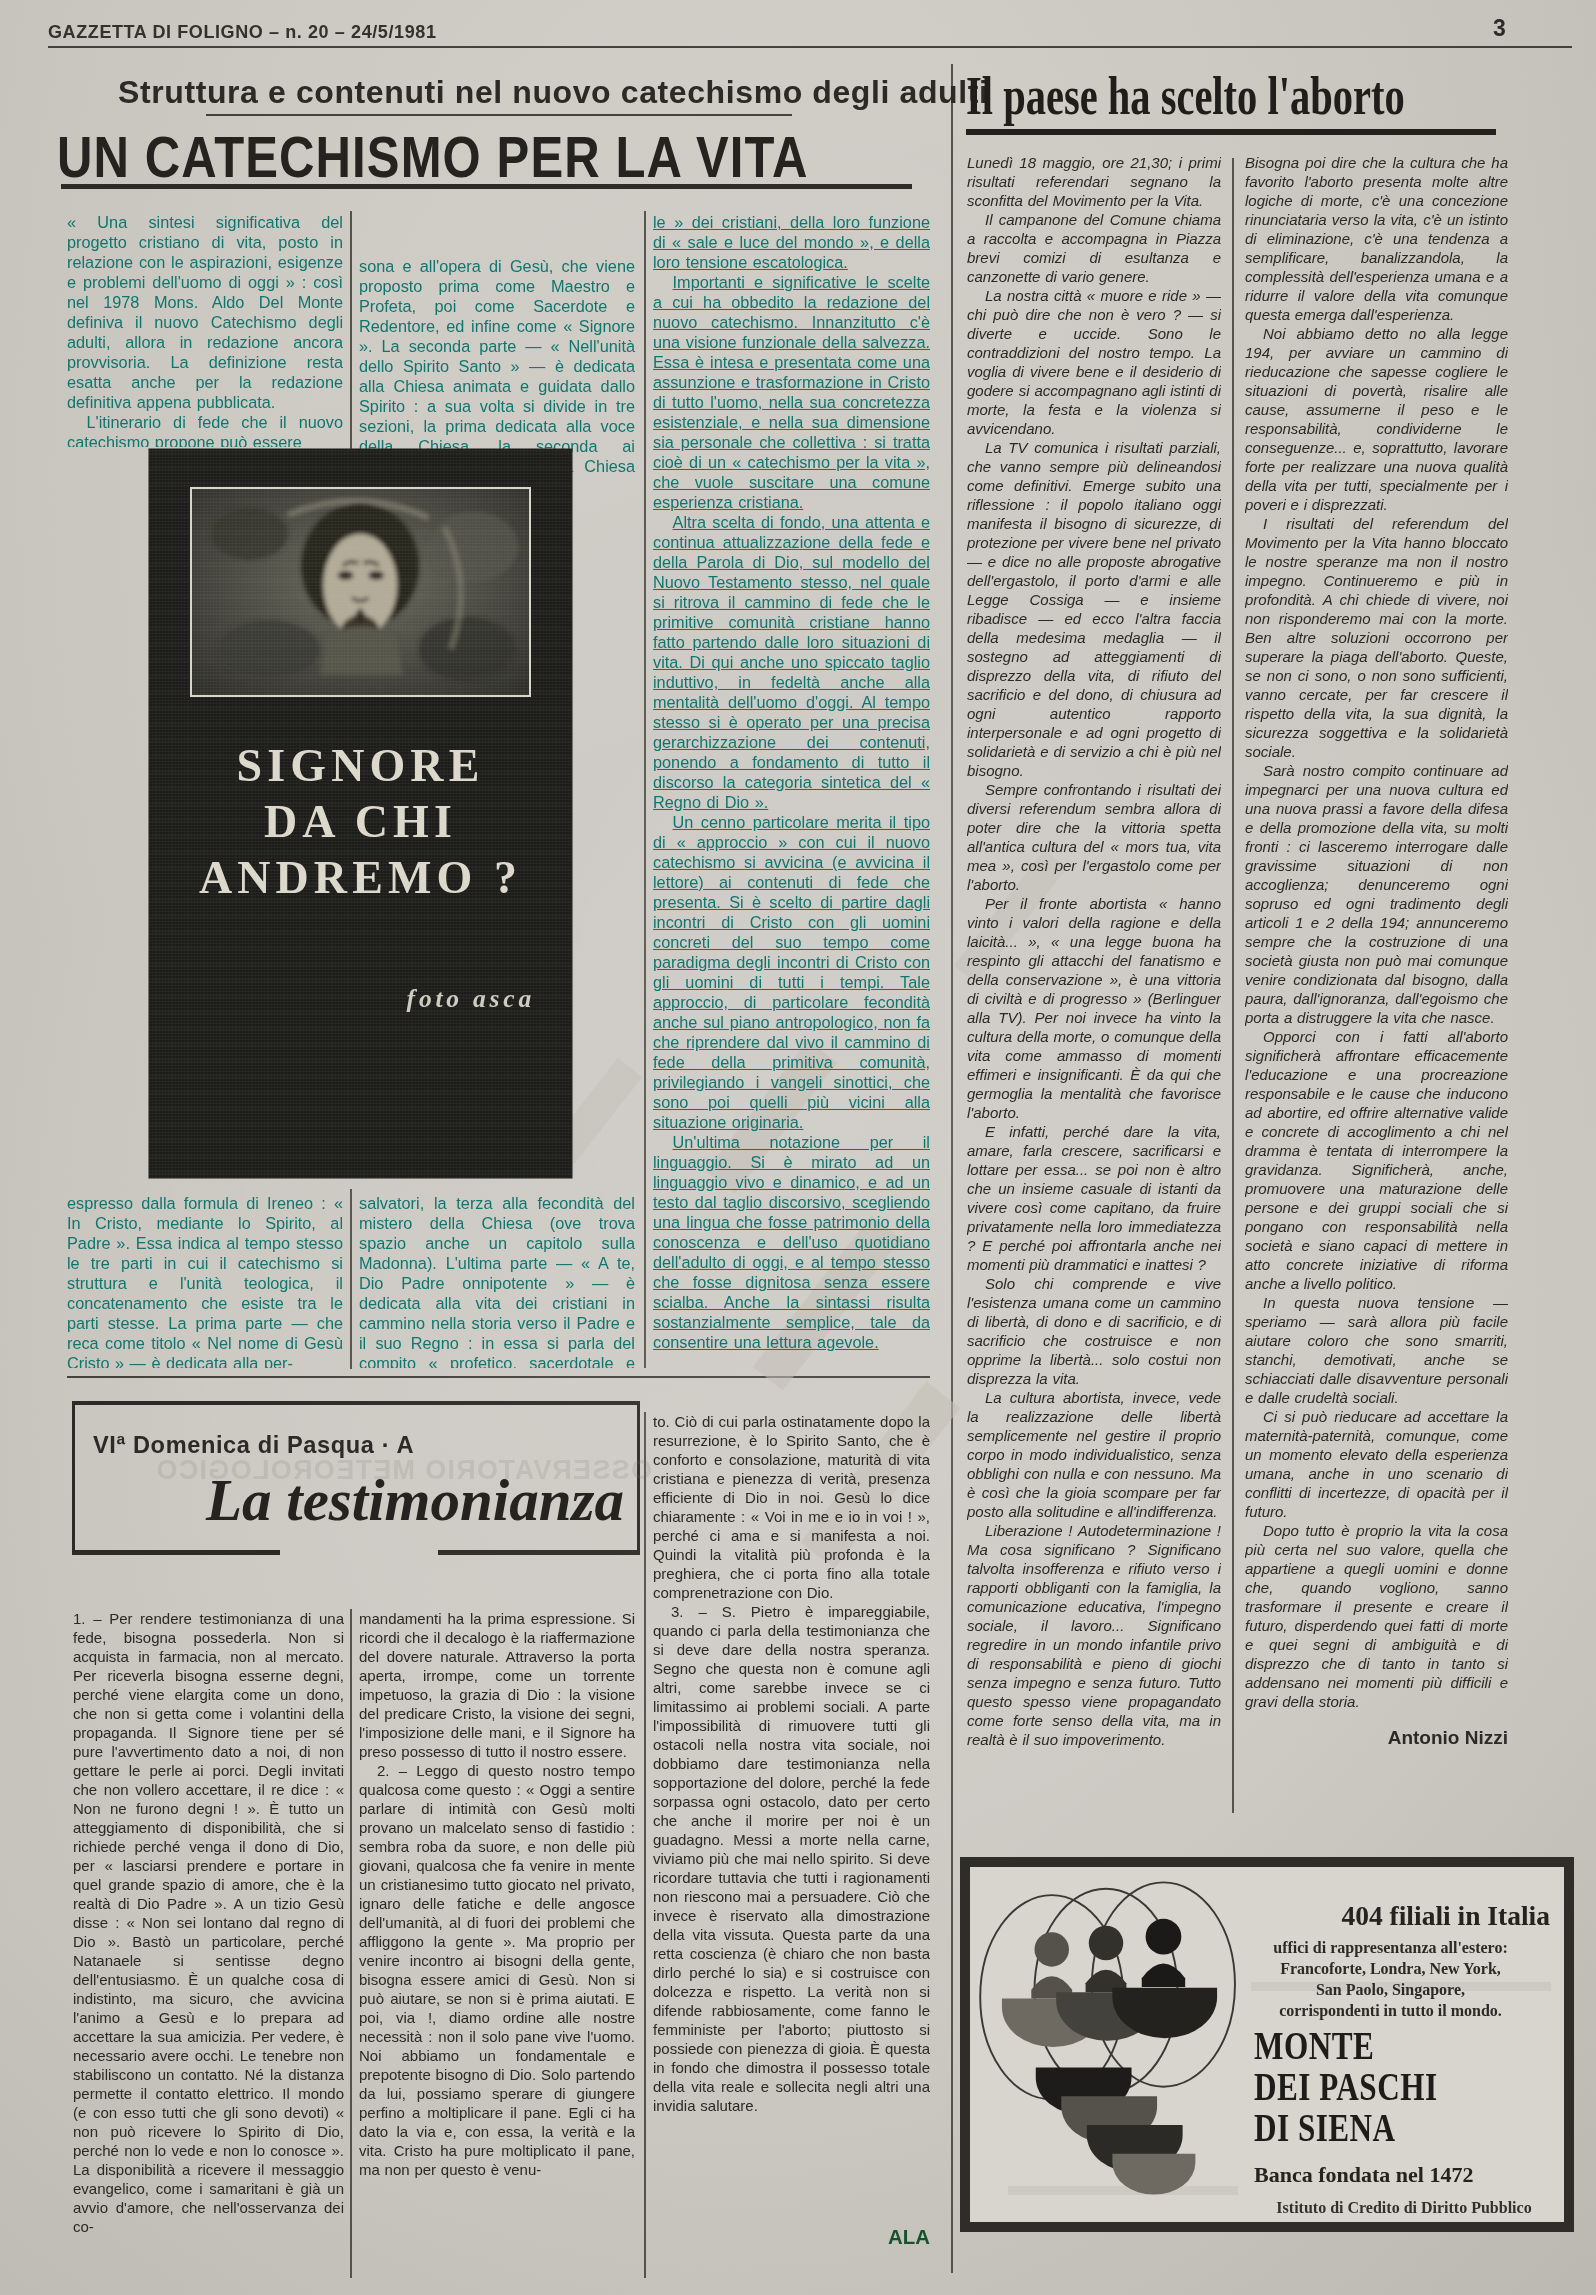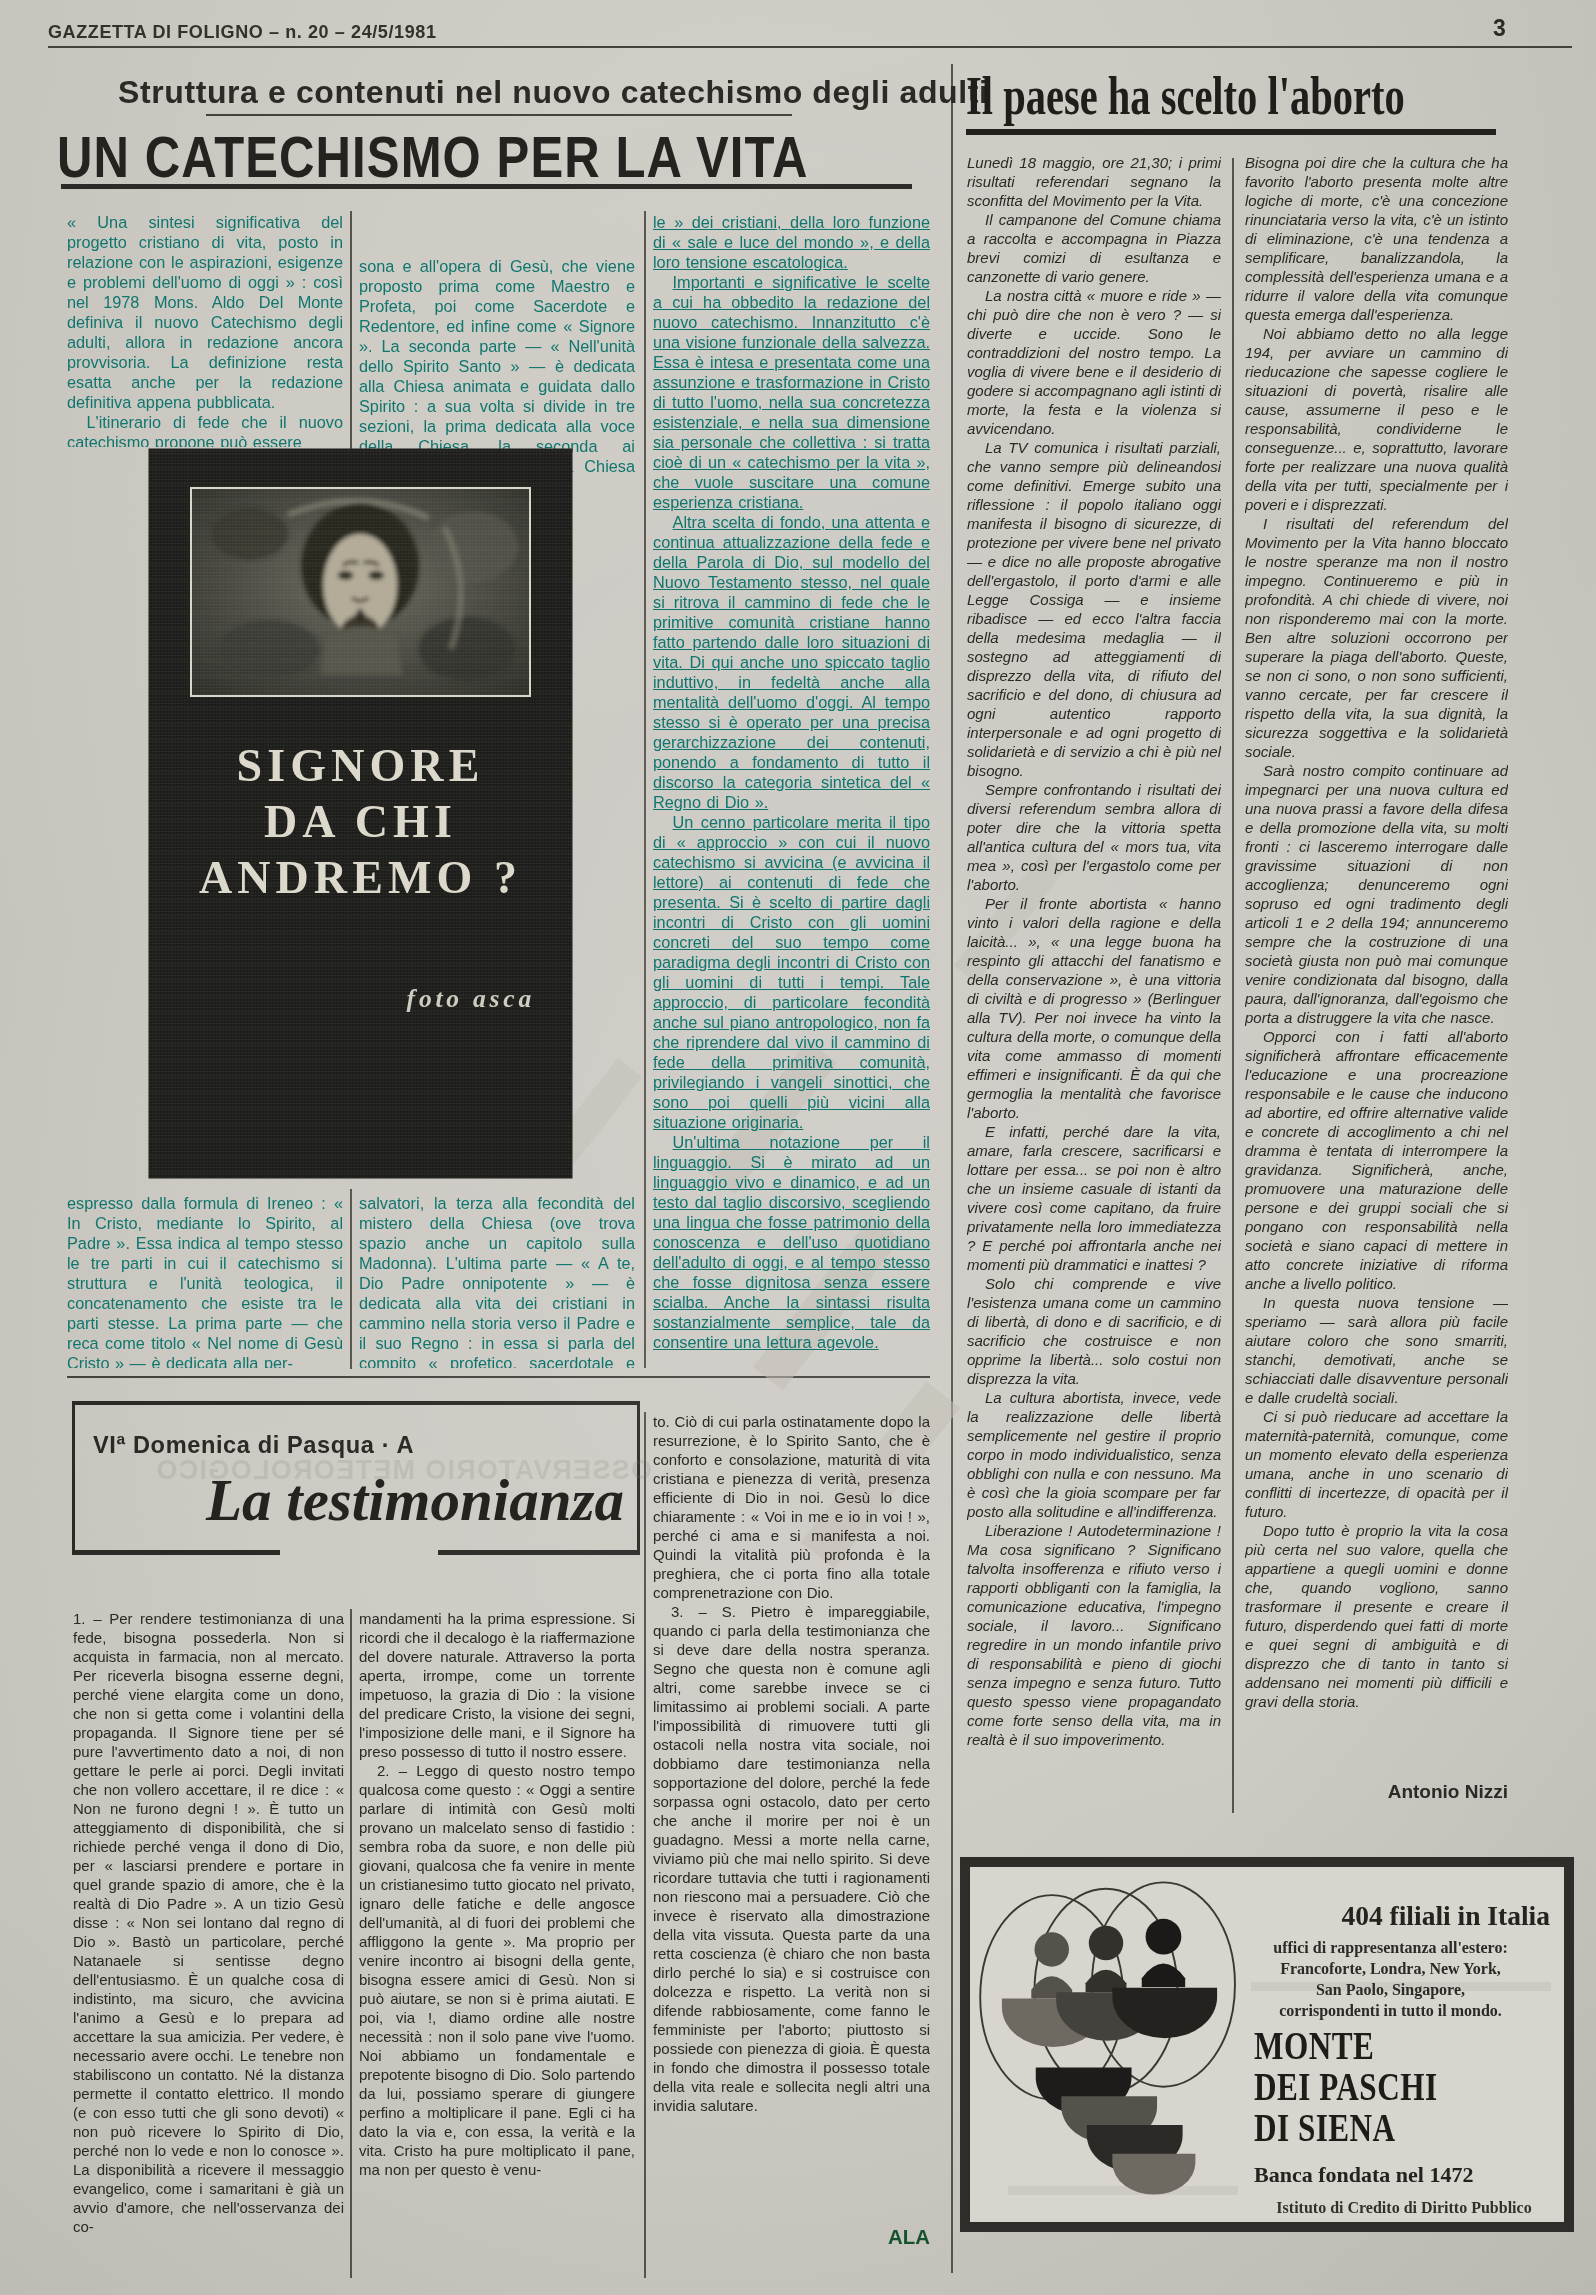--- a/index.html
+++ b/index.html
@@ -38,21 +38,21 @@
   .photo-inner{position:absolute;left:41px;top:38px;width:337px;height:206px;border:2.6px solid #d9d6cb;overflow:hidden;background:#4a4a42;}
   .photo-caption{position:absolute;left:0;top:289px;width:423px;text-align:center;
     font-family:"Liberation Serif",serif;font-weight:bold;font-size:46px;line-height:56px;
     letter-spacing:5.1px;color:#ddd9cc;}
   .photo-credit{position:absolute;right:37px;top:535px;font-family:"Liberation Serif",serif;
     font-style:italic;font-weight:bold;font-size:25.5px;letter-spacing:3.8px;color:#cfccc0;}
   
   .headline2{left:966px;top:65px;font-family:"Liberation Serif",serif;font-weight:bold;
     font-size:54px;white-space:nowrap;transform:scaleX(.75);transform-origin:left top;color:#1f1e1a;z-index:2;}
   .headline2-rule{left:966px;top:129px;width:530px;height:5.7px;background:#21201c;}
-  .byline-nizzi{left:1245px;top:1781px;width:263px;text-align:right;font-size:19px;font-weight:bold;color:#2b2a26;z-index:2;}
+  .byline-nizzi{left:1245px;top:1727px;width:263px;text-align:right;font-size:19px;font-weight:bold;color:#2b2a26;z-index:2;}
   
   .sep-rule{left:67px;top:1376px;width:863px;height:1.9px;}
   .t-box-top{left:72px;top:1401px;width:568px;height:3.8px;background:#2b2a27;}
   .t-box-left{left:72px;top:1401px;width:3.2px;height:153px;background:#2b2a27;}
   .t-box-right{left:637px;top:1401px;width:3.2px;height:153px;background:#2b2a27;}
   .t-box-bot-l{left:72px;top:1550px;width:208px;height:4.5px;background:#2b2a27;}
   .t-box-bot-r{left:438px;top:1550px;width:202px;height:4.5px;background:#2b2a27;}
   .t-kicker{left:93px;top:1432px;font-size:23.6px;font-weight:bold;letter-spacing:0.6px;color:#2b2a26;z-index:2;}
   .t-title{left:206px;top:1466px;font-family:"Liberation Serif",serif;font-style:italic;font-weight:bold;
     font-size:59px;color:#24231f;z-index:2;white-space:nowrap;}

